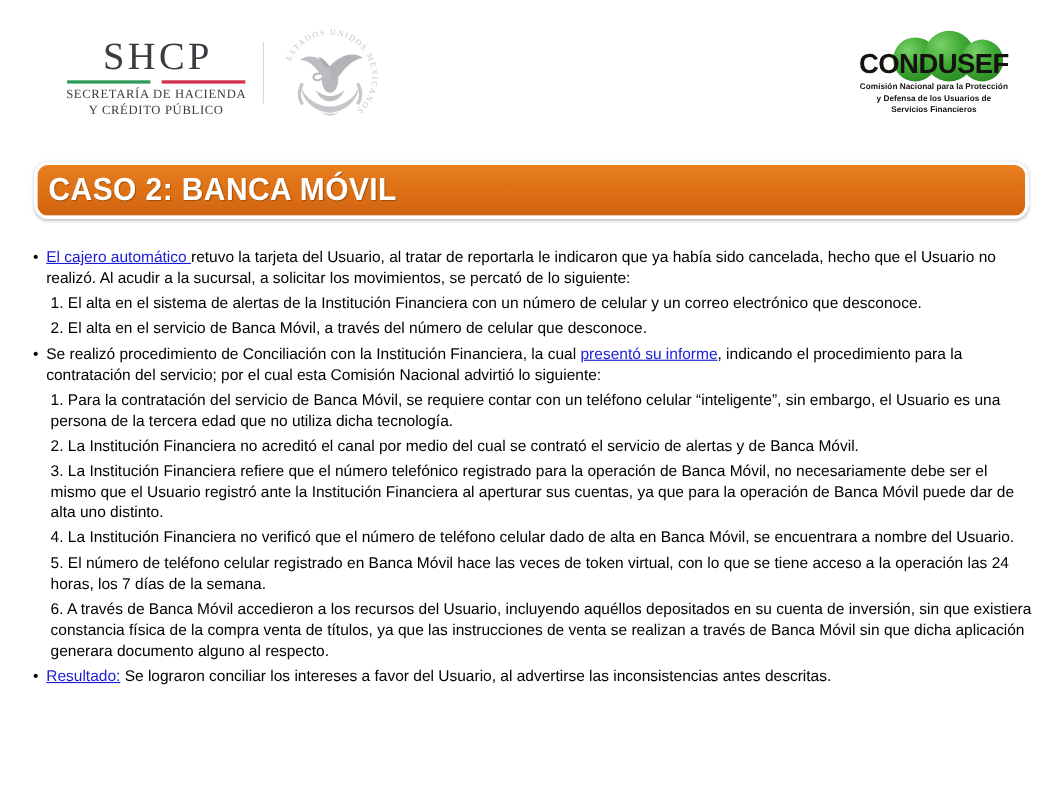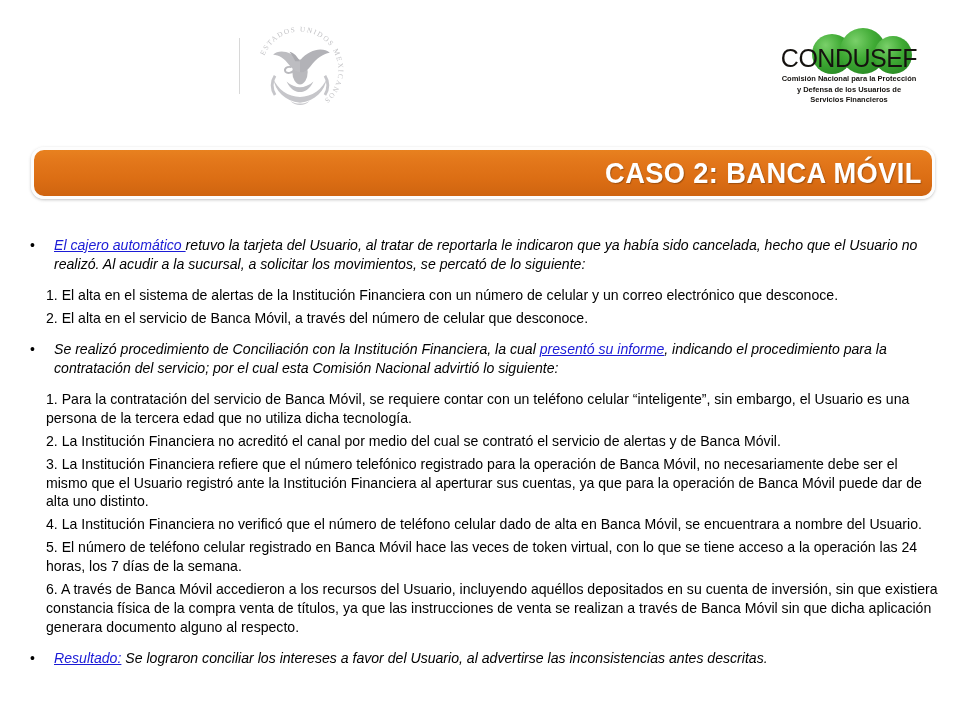--- a/index.html
+++ b/index.html
@@ -100,21 +100,21 @@
   .sphere.s1 { left: 0px;  top: 6px;  width: 40px; height: 40px; }
   .sphere.s2 { left: 28px; top: 0px;  width: 46px; height: 46px; }
   .sphere.s3 { left: 62px; top: 8px;  width: 38px; height: 38px; }
   #condusef-wordmark {
     position: absolute;
     left: 0;
     top: 16px;
     width: 162px;
     text-align: center;
     font-family: "Liberation Sans", sans-serif;
-    font-weight: normal;
+    font-weight: bold;
     font-size: 25px;
     letter-spacing: -0.5px;
     color: #15120f;
   }
   #condusef-tagline {
     position: absolute;
     left: 0;
     top: 46px;
     width: 162px;
     text-align: center;
@@ -136,21 +136,21 @@
     background: linear-gradient(to bottom,
         #e8811f 0%,
         #e2761a 28%,
         #dc6e14 62%,
         #cf6410 100%);
     border: 3px solid #fdfdfd;
     box-shadow: 0 1px 3px rgba(120,120,120,0.45);
     box-sizing: border-box;
     display: flex;
     align-items: center;
-    justify-content: flex-end;
+    justify-content: flex-start;
   }
   #title-text {
     font-family: "Liberation Sans", sans-serif;
     font-weight: bold;
     font-size: 29px;
     letter-spacing: 0.4px;
     color: #ffffff;
     text-shadow: 1px 1px 1px rgba(110,55,10,0.55);
     transform: scaleX(0.94);
   }
@@ -171,32 +171,44 @@
     margin-bottom: 2px;
   }
   .bullet-dot {
     position: absolute;
     left: 6px;
     top: 0;
     font-size: 14px;
     line-height: 1.345;
     color: #000000;
   }
-  .para { margin: 12px; font-style: italic; }
+  .para { margin: 0; }
   a.doclink {
     color: #1b1bd6;
     text-decoration: underline;
   }
   .sub-para { margin: 4px; }
 </style>
 </head>
 <body>
 
 <div id="header">
 
+  <div id="shcp-logo">
+    <div id="shcp-wordmark">SHCP</div>
+    <div id="shcp-rule">
+      <span class="bar-green"></span>
+      <span class="bar-gap"></span>
+      <span class="bar-red"></span>
+    </div>
+    <div id="shcp-subtitle">
+      <div>SECRETARÍA DE HACIENDA</div>
+      <div>Y CRÉDITO PÚBLICO</div>
+    </div>
+  </div>
 
   <div id="header-divider"></div>
 
   <svg id="mx-seal" viewBox="0 0 100 100">
     <defs>
       <path id="sealRing" d="M50,50 m-40,0 a40,40 0 1,1 80,0 a40,40 0 1,1 -80,0"></path>
     </defs>
     <text font-family="Liberation Serif, serif" font-size="7.6" fill="#c3c3c6" letter-spacing="1.5">
       <textPath href="#sealRing" startOffset="6%">ESTADOS UNIDOS MEXICANOS</textPath>
     </text>

